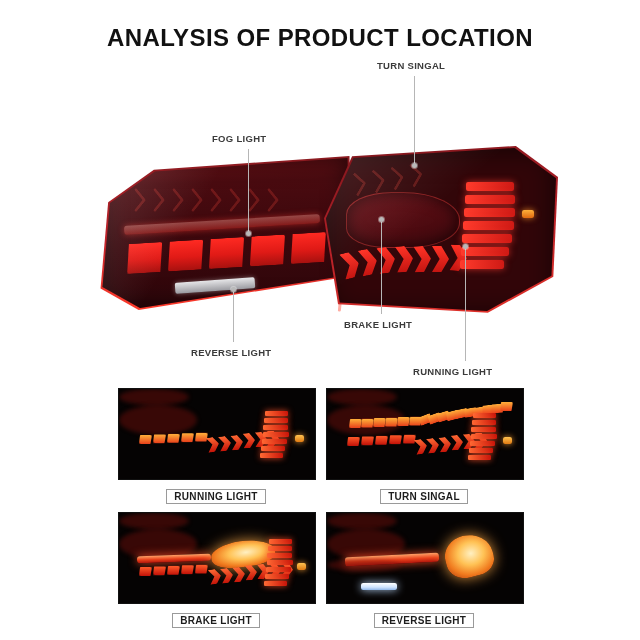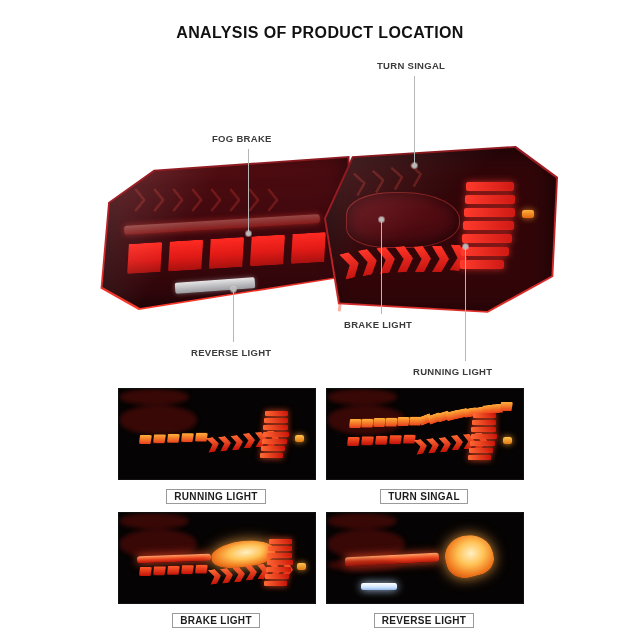--- a/index.html
+++ b/index.html
@@ -7,21 +7,21 @@
     width:640px;height:640px;background:#ffffff;
     font-family:"Liberation Sans", sans-serif;
     position:relative;overflow:hidden;
     -webkit-font-smoothing:antialiased;
   }
   .page{position:relative;width:640px;height:640px;}
 
   
   .title{
     position:absolute;left:0;top:24px;width:640px;text-align:center;
-    font-size:16px;font-weight:bold;letter-spacing:.4px;color:#111;
+    font-size:24px;font-weight:bold;letter-spacing:.4px;color:#111;
   }
 
   
   .callout-label{
     position:absolute;font-size:9.5px;font-weight:bold;color:#3b3b3b;
     letter-spacing:.3px;white-space:nowrap;
   }
   .leader{position:absolute;width:1px;background:#b6b6b6;}
   .leader-dot{
     position:absolute;width:5px;height:5px;border-radius:50%;
@@ -258,21 +258,21 @@
         <span class="slat" style="left:134px;top:112px;width:44px;"></span>
       </div>
       <div class="amber" style="left:196px;top:62px;"></div>
     </div>
   </div>
 
   <div id="callouts">
       <div class="callout-label" style="left: 377px; top: 60px;">TURN SINGAL</div>
       <div class="leader" style="left: 414px; top: 76px; height: 90px;"></div>
       <div class="leader-dot" style="left: 412px; top: 163px;"></div>
-      <div class="callout-label" style="left: 212px; top: 133px;">FOG BRAKE</div>
+      <div class="callout-label" style="left: 212px; top: 133px;">FOG LIGHT</div>
       <div class="leader" style="left: 248px; top: 149px; height: 85px;"></div>
       <div class="leader-dot" style="left: 246px; top: 231px;"></div>
       <div class="callout-label" style="left: 344px; top: 319px;">BRAKE LIGHT</div>
       <div class="leader" style="left: 381px; top: 222px; height: 92px;"></div>
       <div class="leader-dot" style="left: 379px; top: 217px;"></div>
       <div class="callout-label" style="left: 413px; top: 366px;">RUNNING LIGHT</div>
       <div class="leader" style="left: 465px; top: 249px; height: 112px;"></div>
       <div class="leader-dot" style="left: 463px; top: 244px;"></div>
       <div class="callout-label" style="left: 191px; top: 347px;">REVERSE LIGHT</div>
       <div class="leader" style="left: 233px; top: 292px; height: 50px;"></div>

